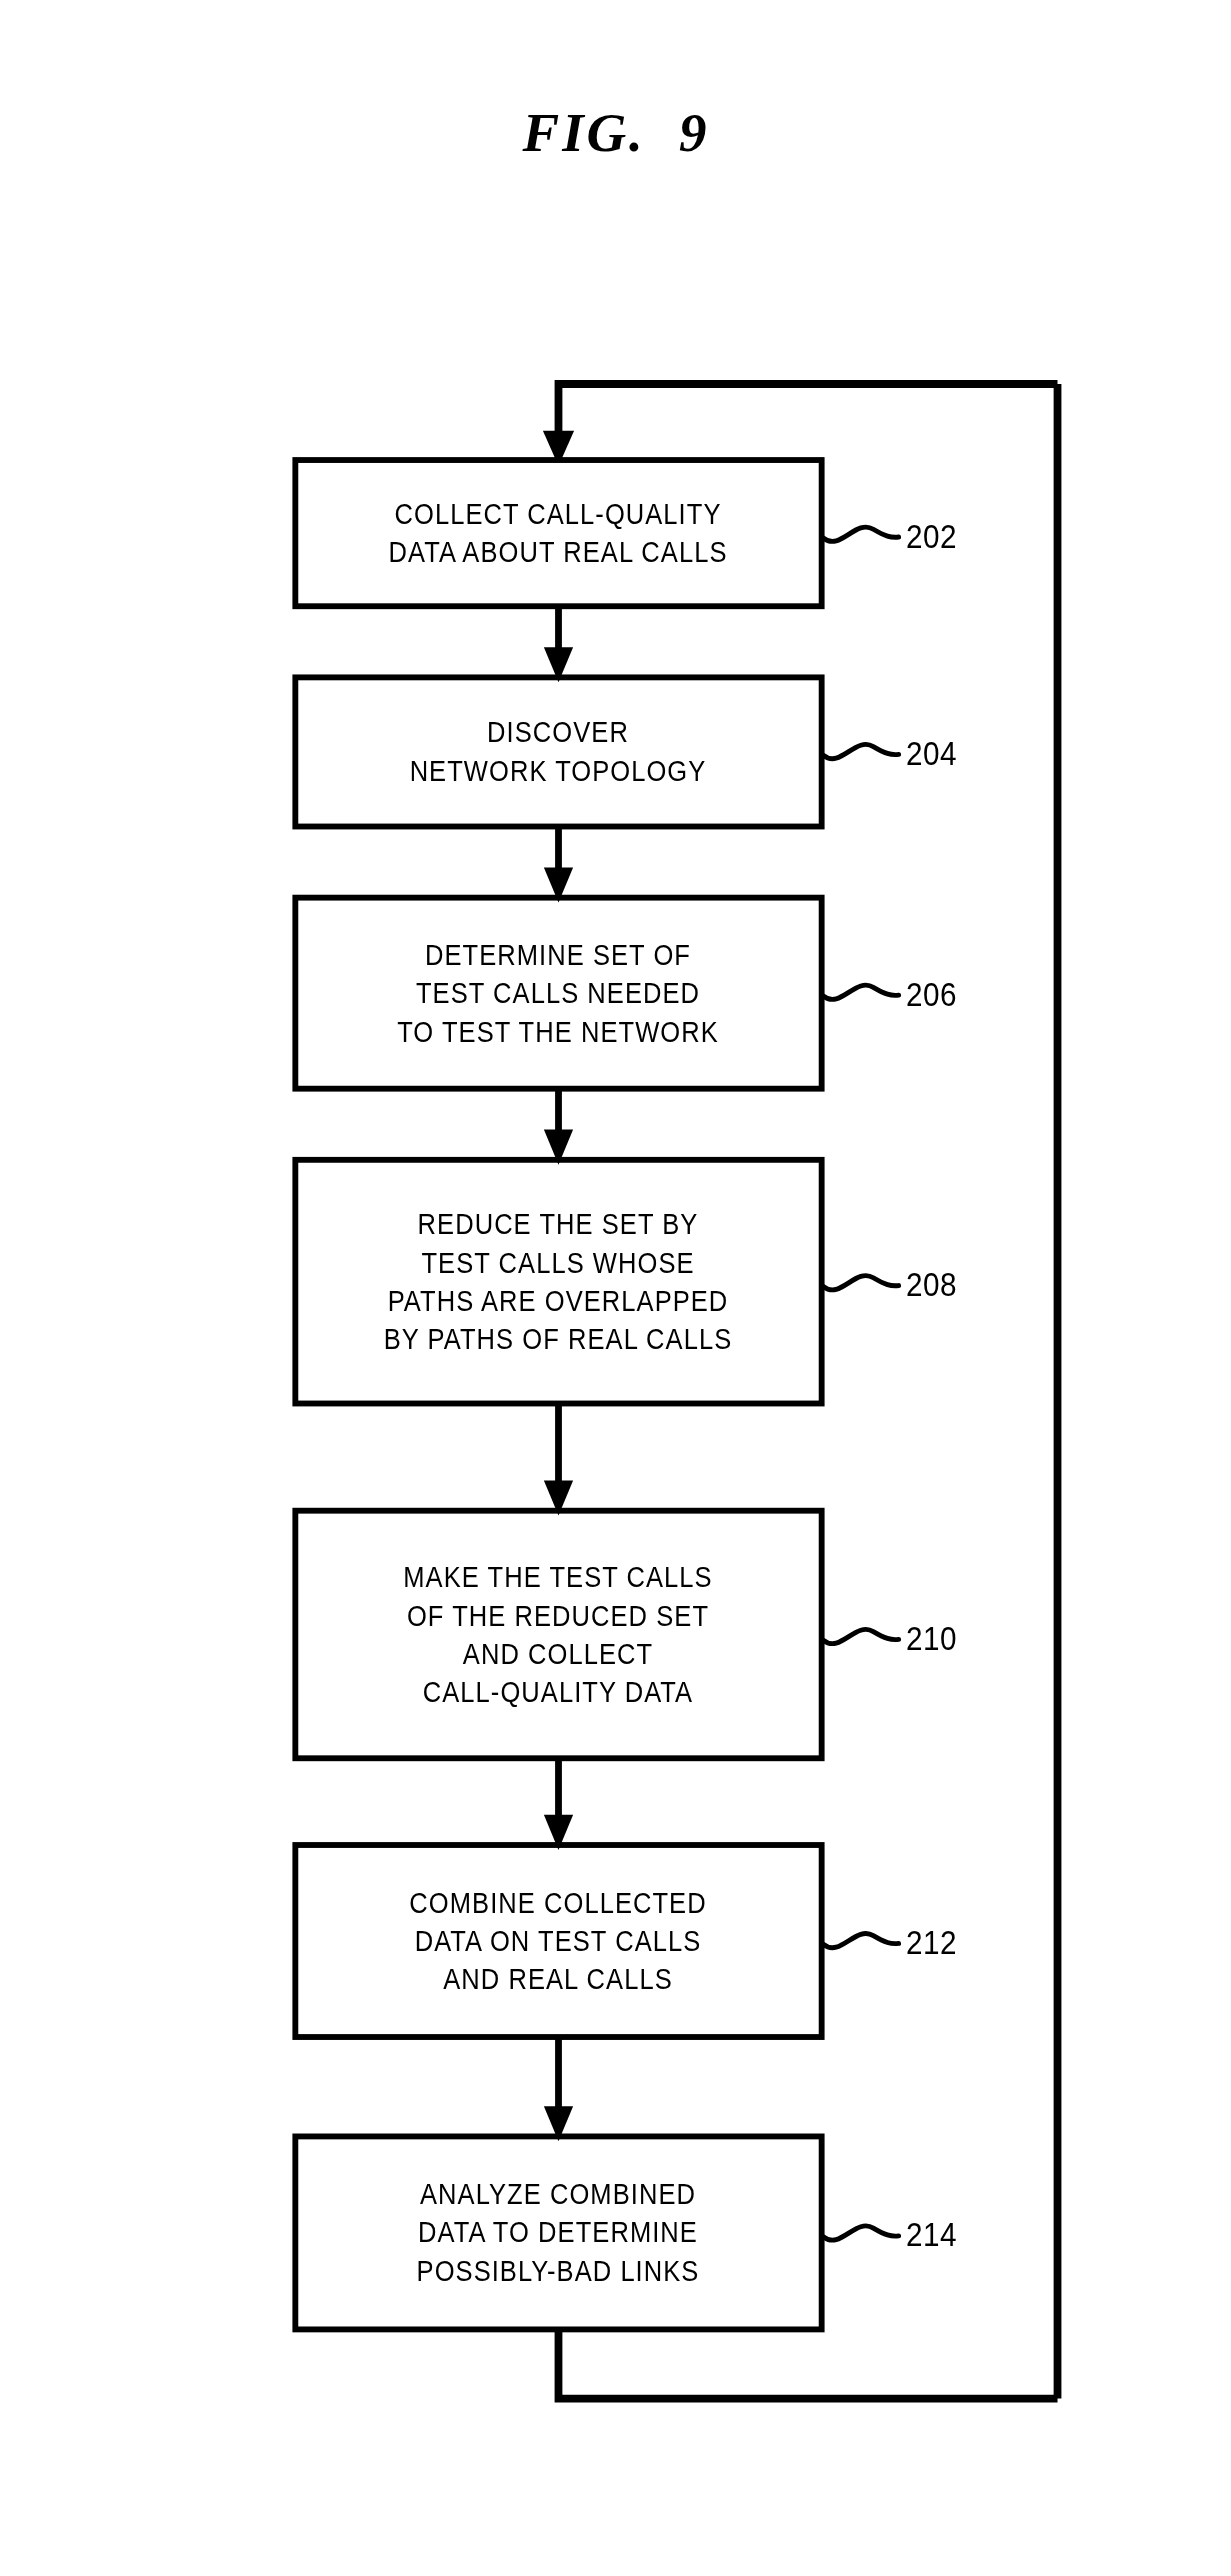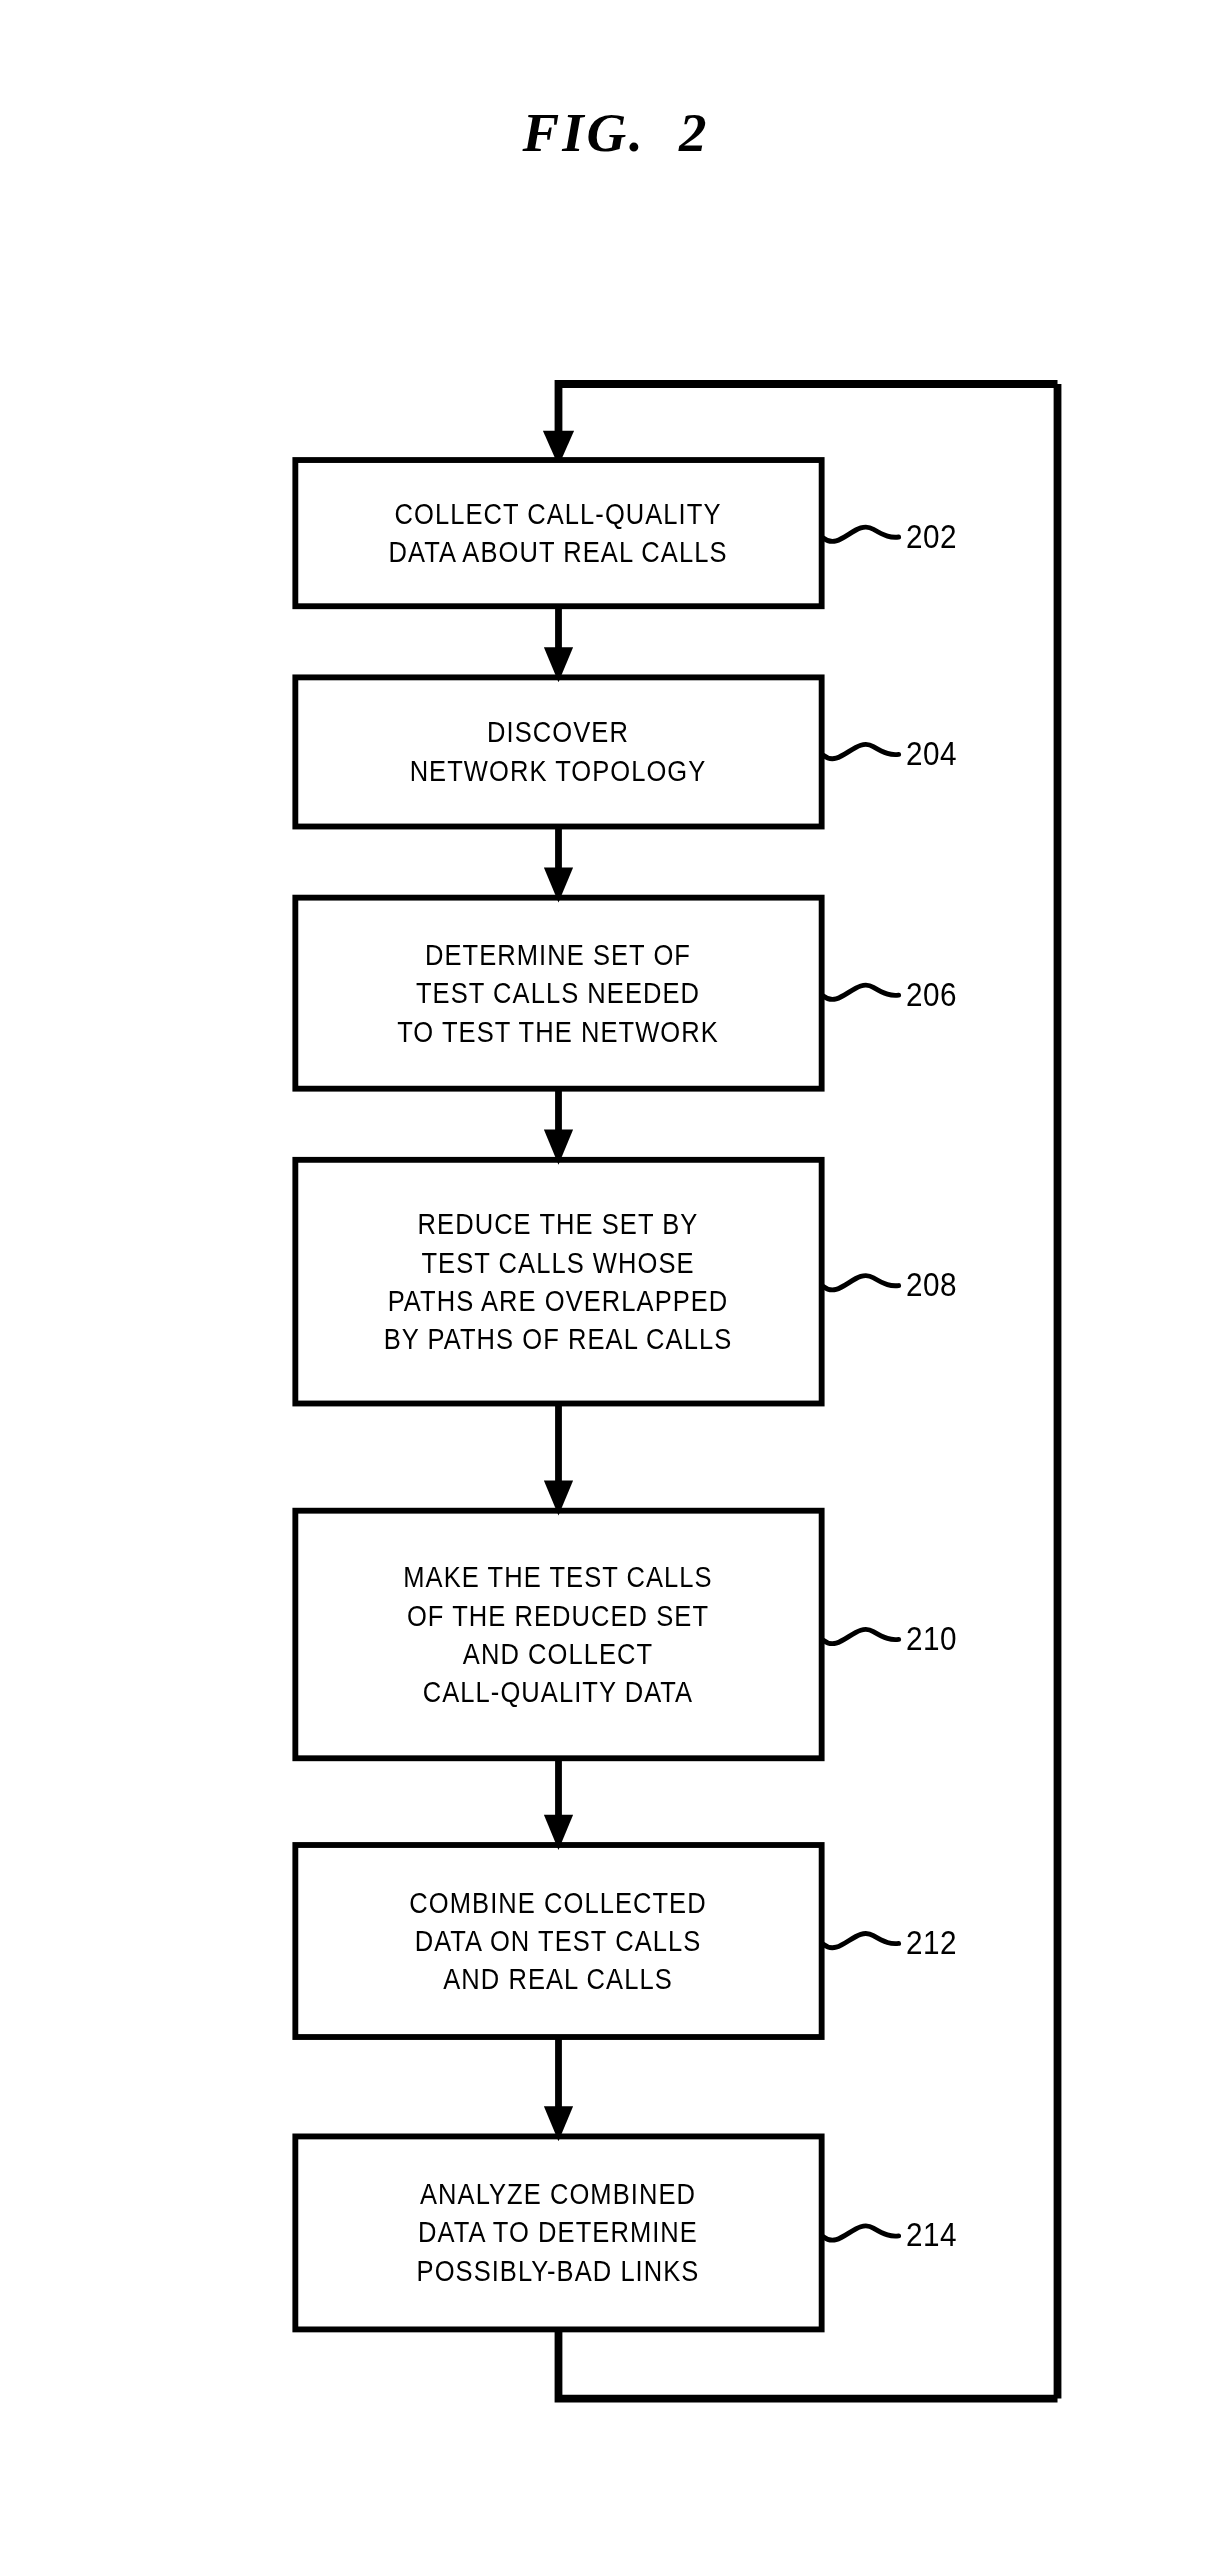--- a/index.html
+++ b/index.html
@@ -99,21 +99,21 @@
     white-space: pre;
     transform: scaleX(0.9);
     transform-origin: left center;
   }
 </style>
 </head>
 <body>
 
 <div id="page">
 
-  <div id="fig-title">FIG.  2</div>
+  <div id="fig-title">FIG.  9</div>
 
   <svg id="flow-svg" viewBox="0 0 1264 2643">
 
     <g>
 
       <path class="loop-line" d="M 573 2390 L 573 2461 L 1085 2461"></path>
 
       <path class="loop-line" d="M 1085 2461 L 1085 394"></path>
 
       <path class="loop-line" d="M 1085 394 L 573 394 L 573 452"></path>

